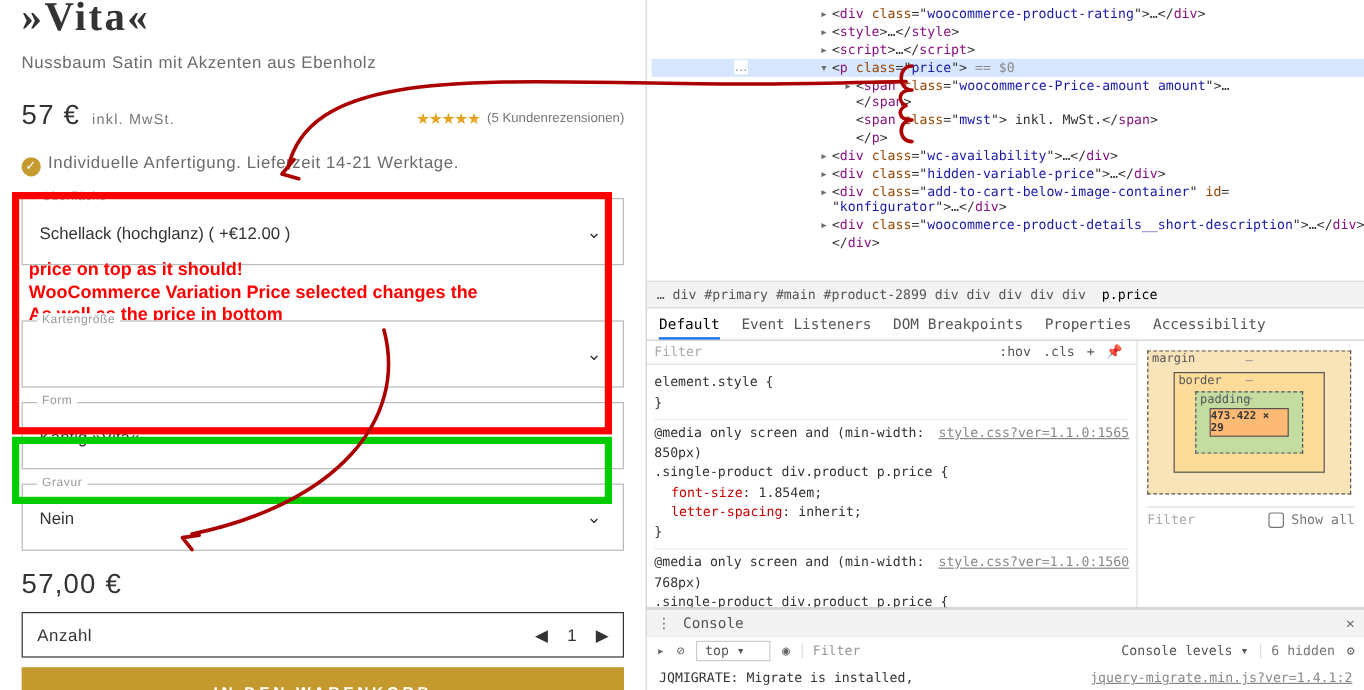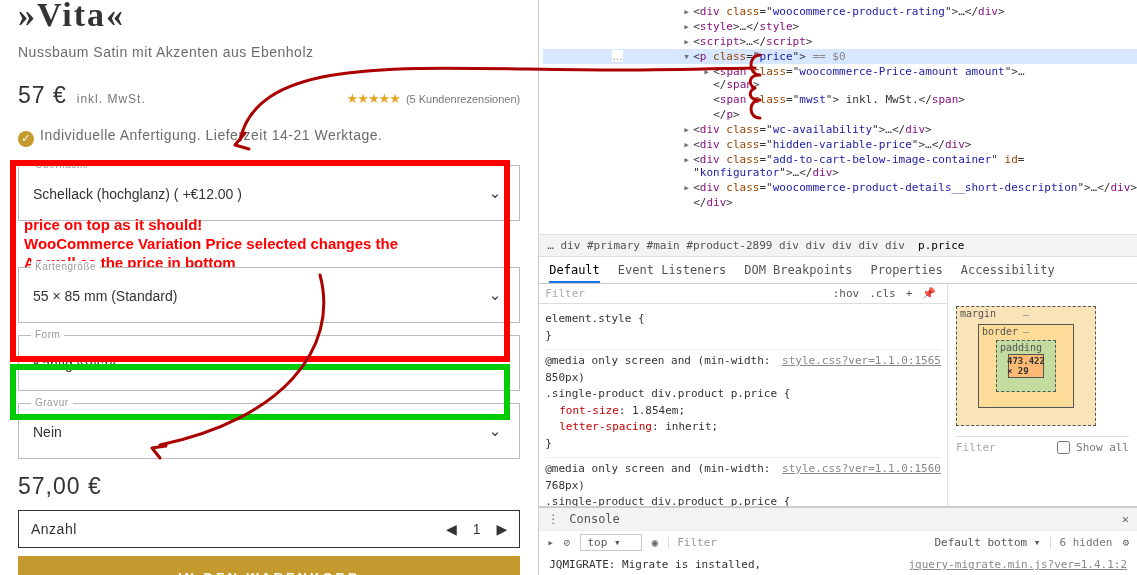--- a/index.html
+++ b/index.html
@@ -229,21 +229,21 @@
   .rules .pv { color: #333; }
   .rules .link { color: #888; float: right; text-decoration: underline; cursor: pointer;}
   .rules .blk { border-bottom: 1px solid #eee; padding: 3px 0 5px 0;}
 
   .boxmodel {
     width: 190px;
     border-left: 1px solid #ddd;
     padding: 8px;
     position: relative;
   }
-  .bm { position: relative; width: 140px; height: 120px; font-size: 10px; margin-top: 14px; padding-left: 21px;}
+  .bm { position: relative; width: 170px; height: 120px; font-size: 10px;  padding-left: 21px;}
   .bm .layer { position: absolute; display:flex; align-items:center; justify-content:center; }
   .bm .margin { left:0; top:0; right:0; bottom:0; background: #f9e3b9; border: 1px dashed #555;}
   .bm .border { left:22px; top:18px; right:22px; bottom:18px; background: #fddc9a; border: 1px solid #555;}
   .bm .padding{ left:40px; top:34px; right:40px; bottom:34px; background: #c4dca0; border: 1px dashed #555;}
   .bm .content{ left:52px; top:48px; right:52px; bottom:48px; background: #fdba74; border: 1px solid #555; font-size: 9px; font-weight: bold;}
   .bm .lab { position: absolute; top: 1px; left: 3px; color: #555;}
   .bm .dash { color: #888; font-size: 10px;}
   .bm-filter {
     border-top: 1px solid #ddd;
     margin-top: 10px; padding-top: 4px;
@@ -317,21 +317,20 @@
       </div>
 
       <div class="anno-red" style="position:absolute; left:24px; top:216px; width:470px;">
         <div>price on top as it should!</div>
         <div>WooCommerce Variation Price selected changes the</div>
         <div>As well as the price in bottom</div>
       </div>
 
       <div class="field" style="margin-top:46px;">
         <span class="flabel">Kartengröße</span>
-        <div class="fval">55 × 85 mm (Standard)</div>
         <span class="chev">⌄</span>
       </div>
 
       <div class="field">
         <span class="flabel">Form</span>
         <div class="fval">Kantig »Vita«</div>
         <span class="chev">⌄</span>
       </div>
 
       <div class="field">
@@ -446,21 +445,21 @@
       <span>Console</span>
       <span style="flex:1"></span>
       <span class="ic">✕</span>
     </div>
     <div class="consolerow2">
       <span class="ic">▸</span>
       <span class="ic">⊘</span>
       <span class="sel3"><span>top</span> ▾</span>
       <span class="ic">◉</span>
       <span class="f2">Filter</span>
-      <span>Default bottom ▾</span>
+      <span>Console levels ▾</span>
       <span style="color:#777;border-left:1px solid #ddd;padding-left:8px;">6 hidden</span>
       <span class="ic">⚙</span>
     </div>
     <div class="consolemsg">
       <span class="m">JQMIGRATE: Migrate is installed,</span>
       <span class="src">jquery-migrate.min.js?ver=1.4.1:2</span>
     </div>
   </div>
 </div>
 

